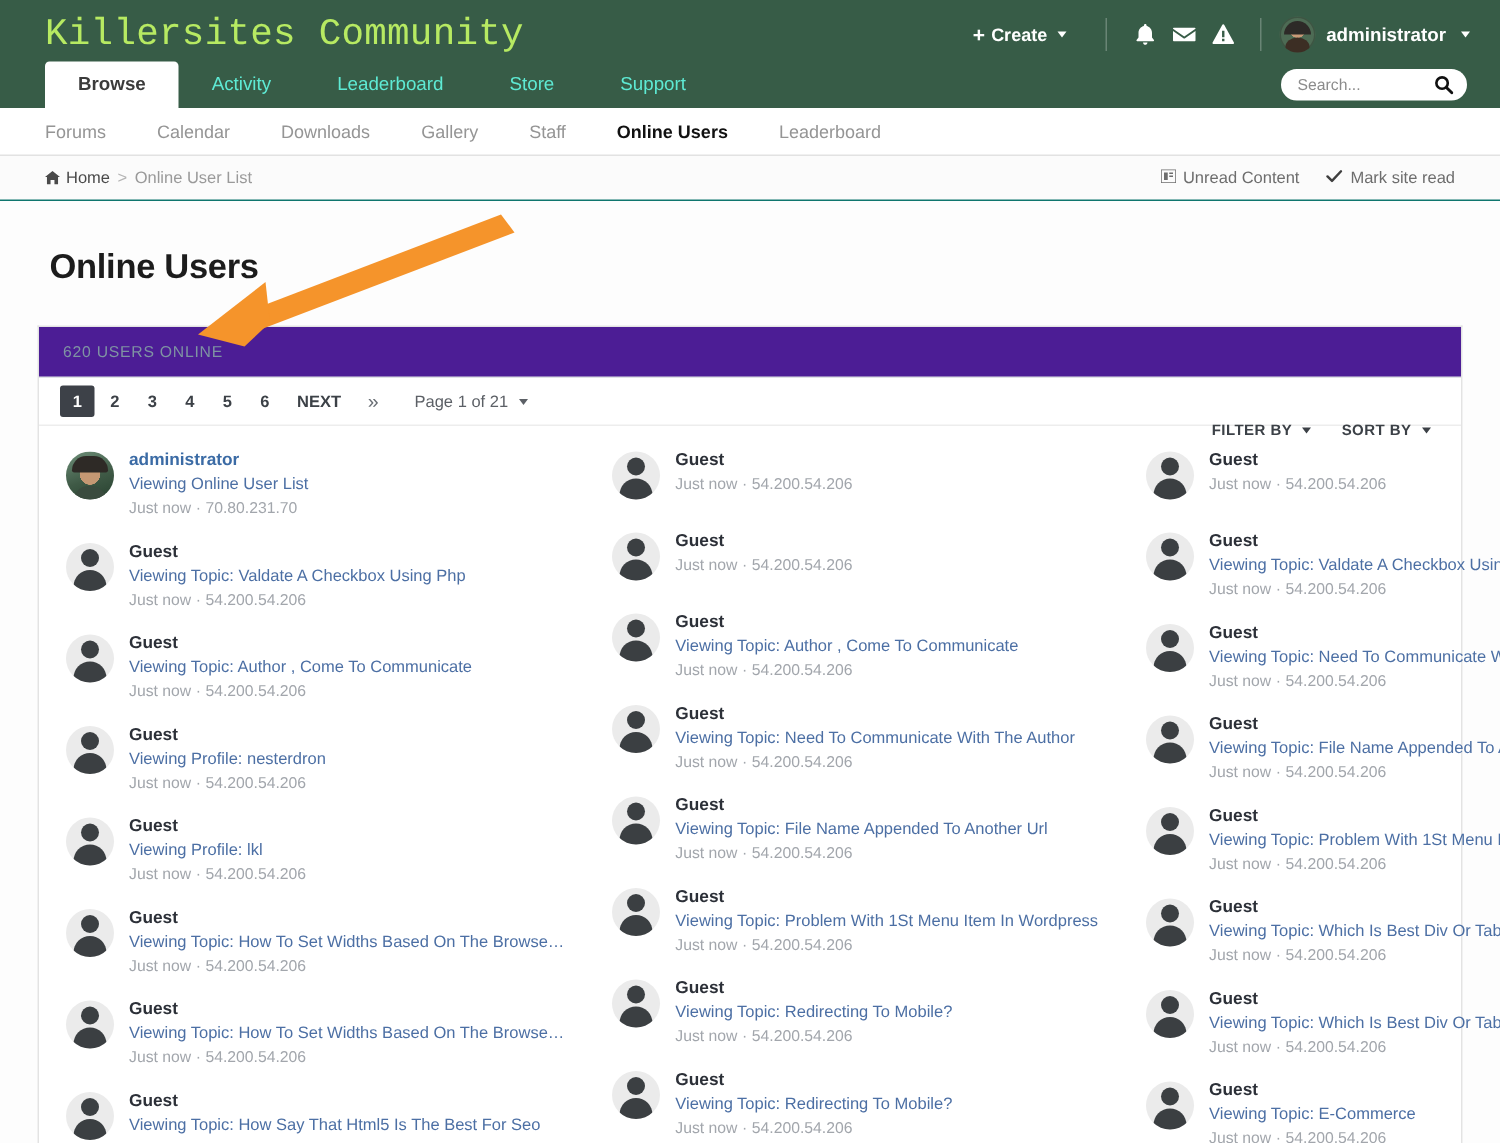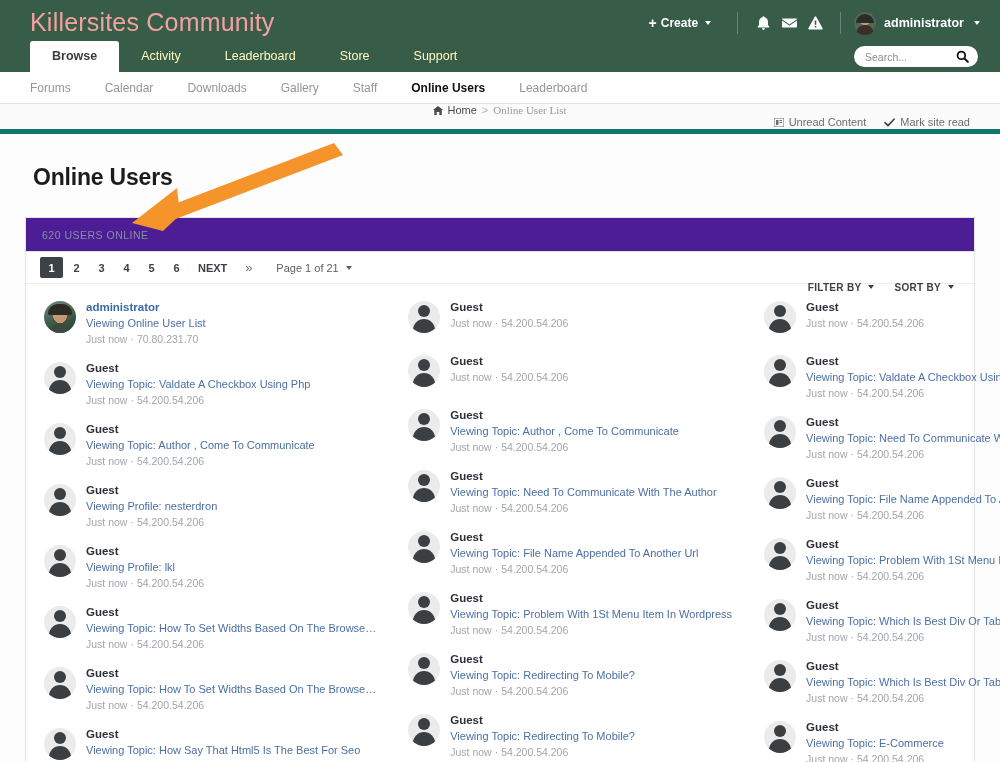--- a/index.html
+++ b/index.html
@@ -14,25 +14,26 @@
 
   
   .site-header {
     background: #375c47;
     height: 72px;
     position: relative;
   }
   .site-title {
     position: absolute;
     left: 30px; top: 8px;
-    color: #fca5a5;
+    color: #bef264;
     font-size: 25px;
     font-weight: 300;
     letter-spacing: .2px;
     opacity: .95;
+    font-family: Liberation Mono, monospace;
   }
   .header-right {
     position: absolute;
     right: 20px; top: 11px;
     display: flex;
     align-items: center;
     gap: 0px;
     color: #ffffff;
   }
   .create-btn {
@@ -90,21 +91,21 @@
   
   .tabs {
     position: absolute;
     left: 30px; bottom: 0;
     display: flex;
     align-items: flex-end;
   }
   .tab {
     padding: 8px 22px 9px;
     font-size: 12.5px;
-    color: #fef9c3;
+    color: #5eead4;
     cursor: pointer;
     white-space: nowrap;
   }
   .tab.active {
     background: #ffffff;
     color: #3b3b3b;
     font-weight: bold;
     border-radius: 3px 3px 0 0;
   }
 
@@ -144,34 +145,33 @@
     font-size: 10.5px; color: #555;
     font-family: "Liberation Sans", sans-serif;
     background: transparent;
     min-width: 0;
   }
   .search-wrap input::placeholder { color: #8b8b8b; }
 
   
   .crumb-bar {
     background: #fbfbfb;
-    border-bottom: 5px solid #0f766e;
+    border-bottom: 1px solid #0f766e;
     height: 30px;
     display: flex;
     align-items: center;
     padding: 0 30px;
     font-size: 11px;
-    flex-direction: column;
   }
   .crumb-left { display: flex; align-items: center; gap: 5px; color: #8e8e8e; }
   .crumb-home { color: #4a4a4a; display: flex; align-items: center; gap: 4px; cursor: pointer; }
   .crumb-sep { color: #b5b5b5; }
-  .crumb-cur { color: #9a9a9a; font-family: Liberation Serif, serif; }
+  .crumb-cur { color: #9a9a9a; }
   .crumb-right { margin-left: auto; display: flex; align-items: center; gap: 18px; color: #6d6d6d; }
-  .crumb-right span { display: flex; align-items: center; gap: 5px; cursor: pointer; }
+  .crumb-right span { display: flex; align-items: flex-start; gap: 5px; cursor: pointer; }
 
   
   .page {
     background: #fdfdfd;
     min-height: 620px;
     padding: 0 25px;
   }
   .page-title {
     font-size: 23px;
     font-weight: bold;

